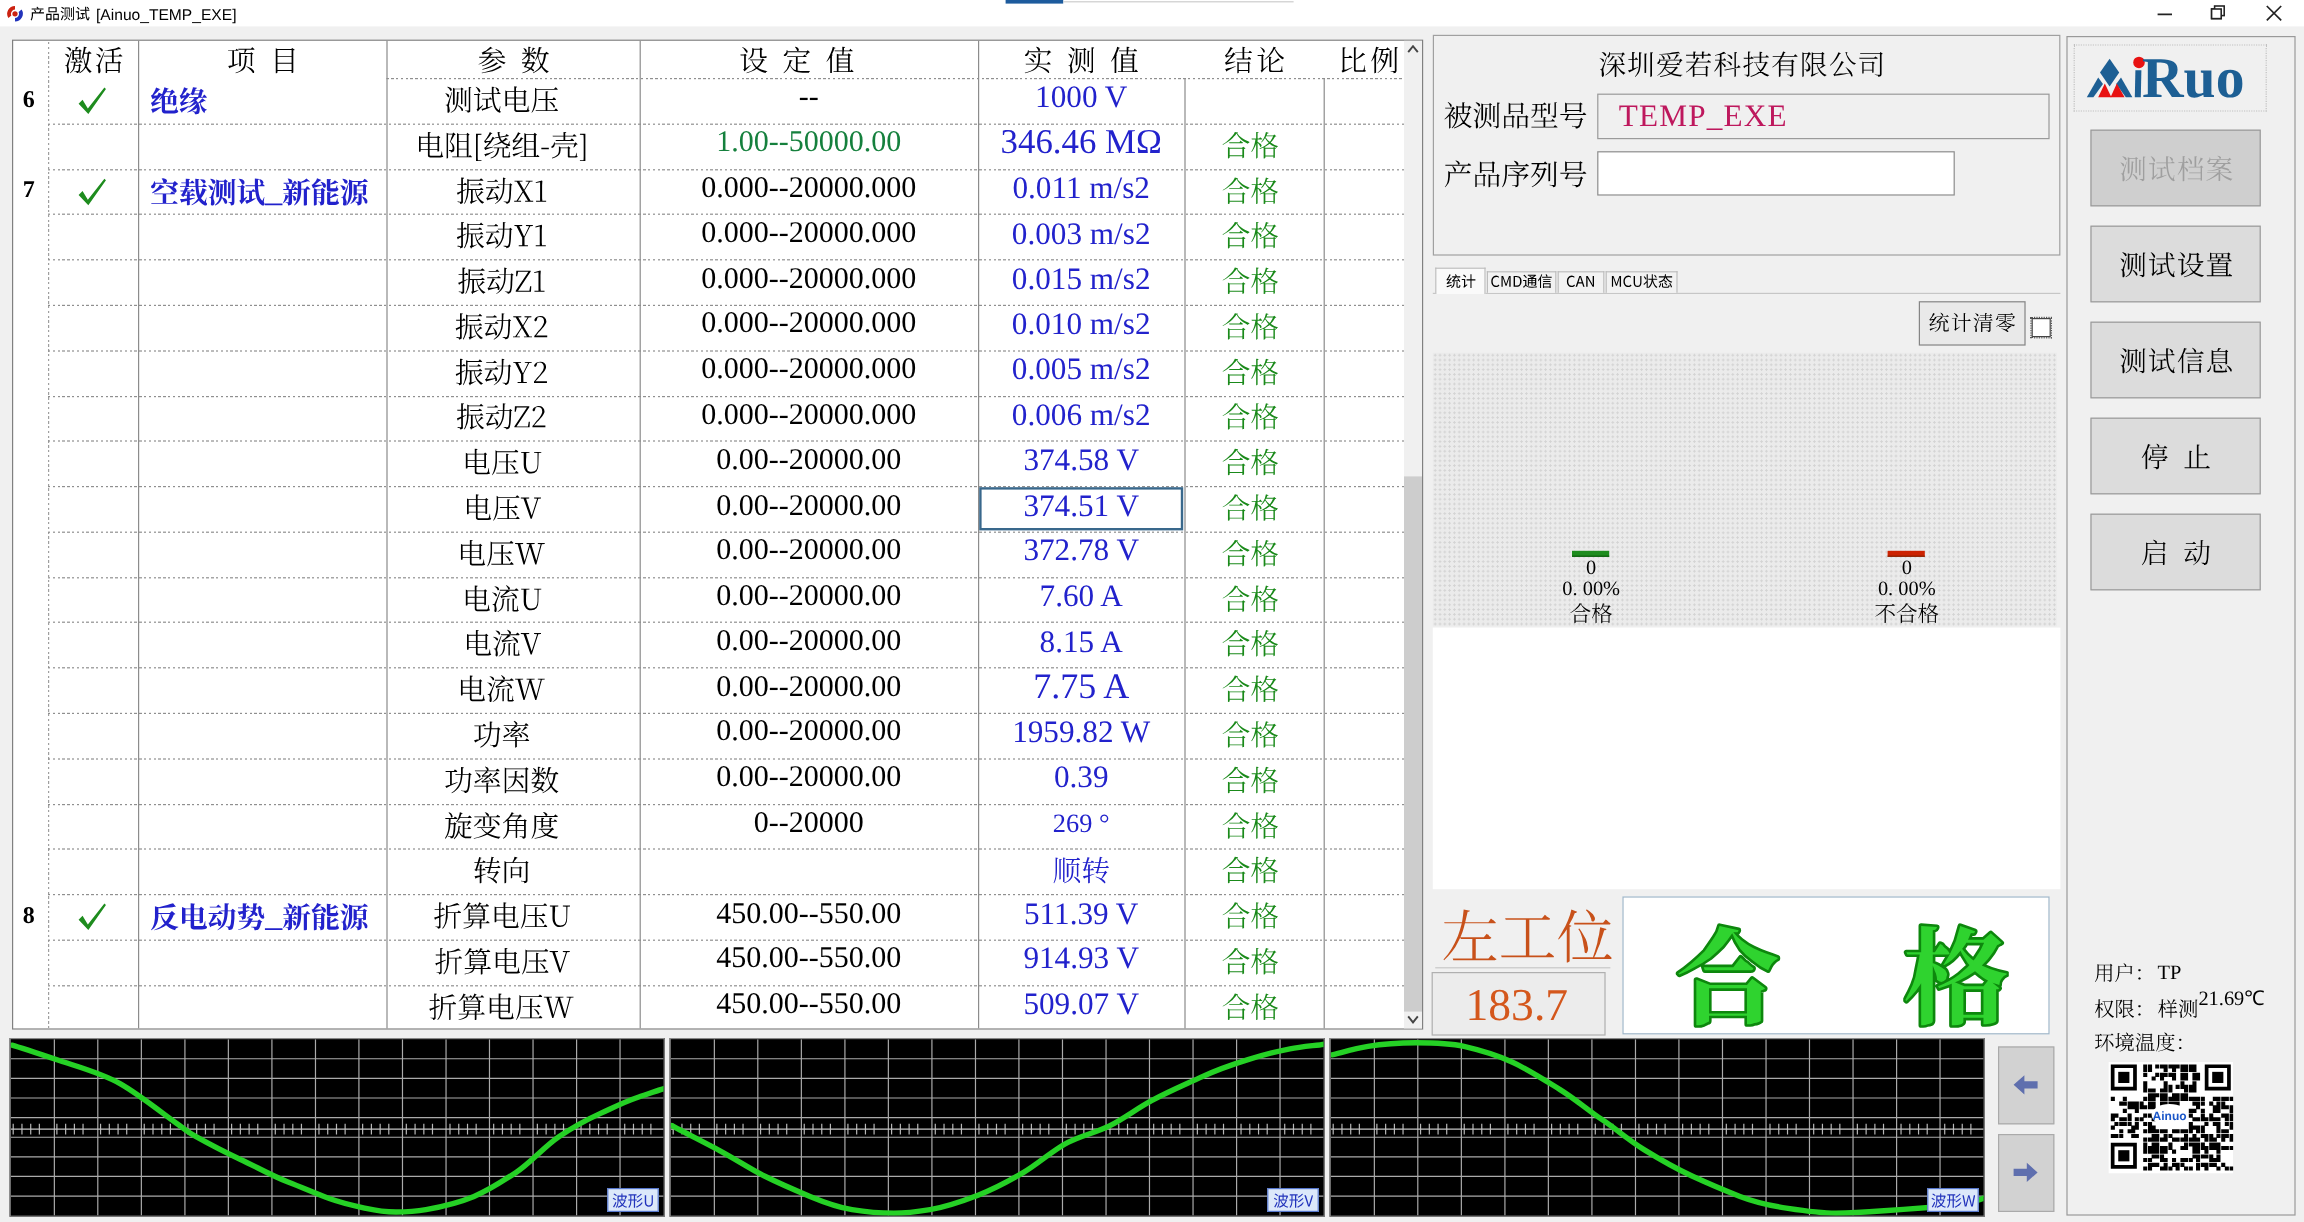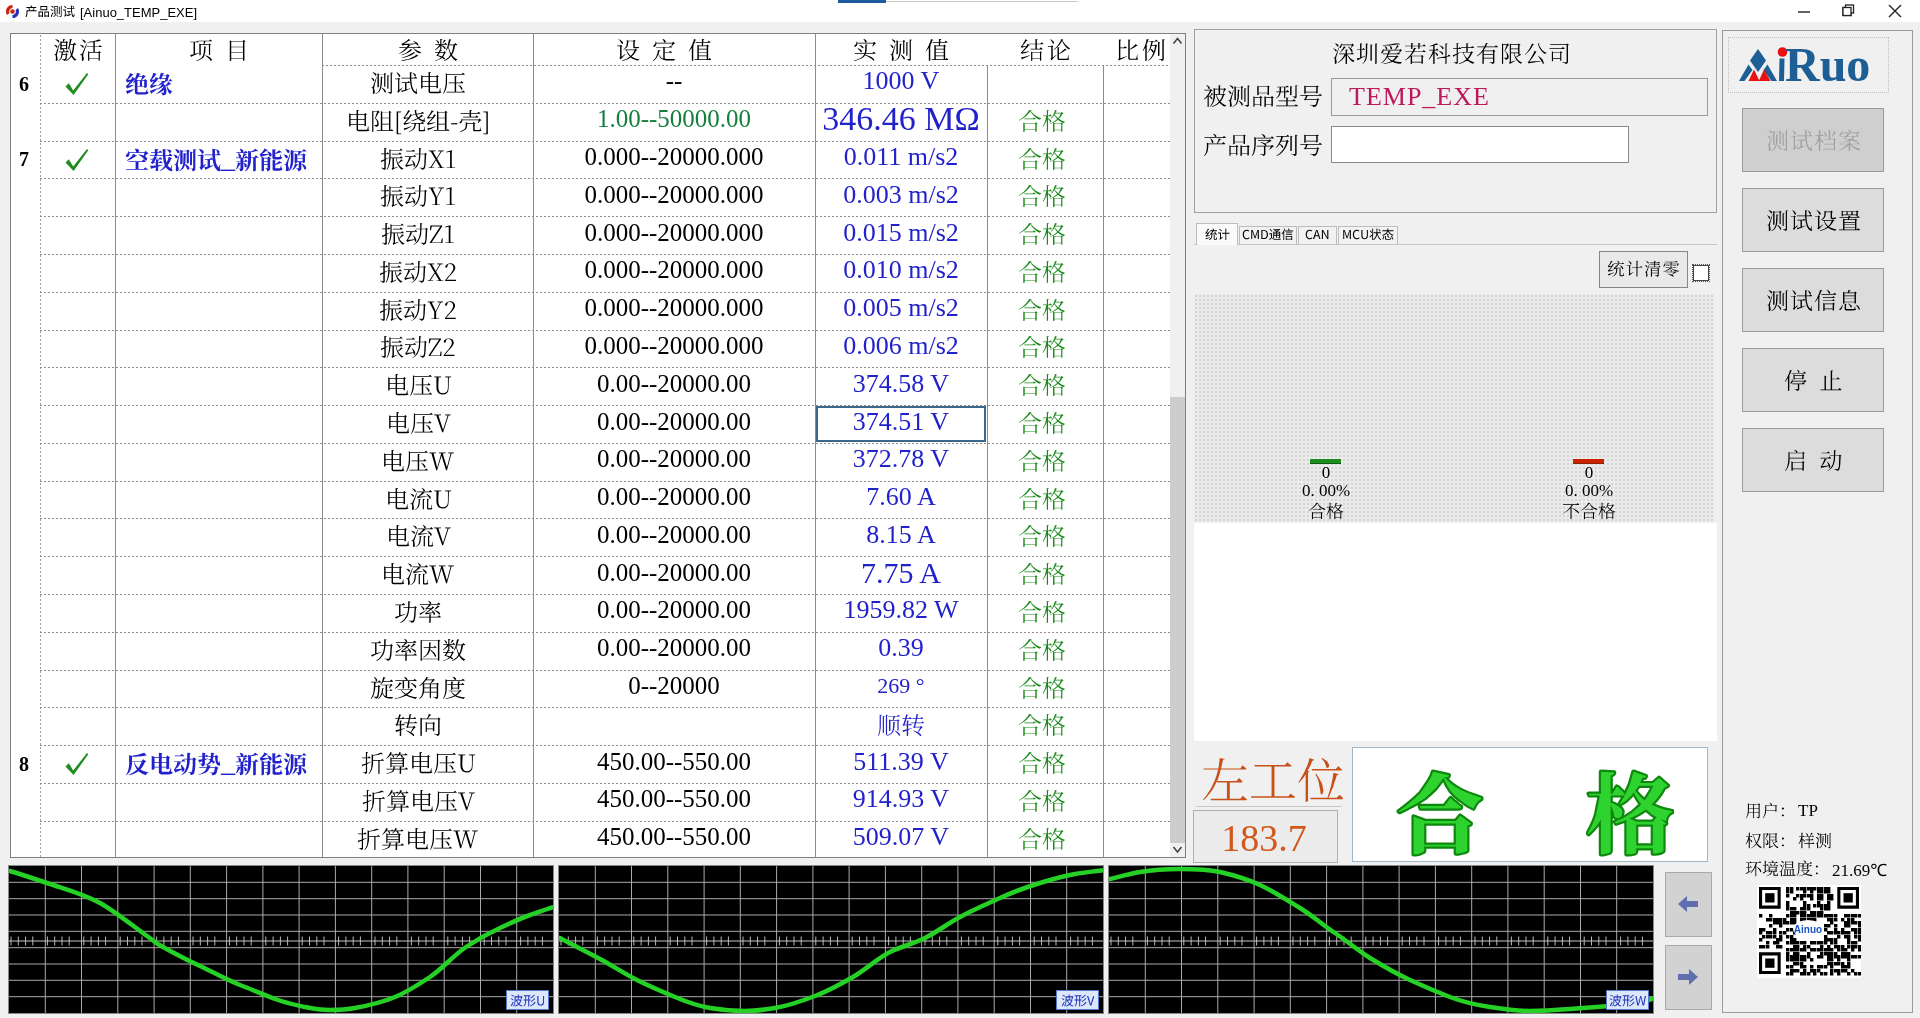--- a/index.html
+++ b/index.html
@@ -250,21 +250,21 @@
       <use href="#a963b" x="100"></use>
       <use href="#a5b" x="200"></use>
       <use href="#a7ed5" x="234"></use>
       <use href="#a7ec4" x="334"></use>
       <use href="#a2d" x="434"></use>
       <use href="#a58f3" x="468"></use>
       <use href="#a5d" x="568"></use>
     </g>
   </svg>
 <div class="h" style="left:674.0px;top:119.18499999999999px;transform:translate(-50%,-50%);font-family:'Liberation Serif',serif;font-size:25px;color:#15803d;">1.00--50000.00</div>
-<div class="h" style="left:901.0px;top:119.18499999999999px;transform:translate(-50%,-50%);font-family:'Liberation Serif',serif;font-size:34px;color:#2222cc;">346.46 MΩ</div>
+<div class="h" style="left:901.0px;top:119.18499999999999px;transform:translate(-50%,-50%);font-family:'Liberation Serif',serif;font-size:29px;color:#2222cc;">346.46 MΩ</div>
 <svg class="t" style="left:1018.0px;top:108.7px" width="48.0" height="26.4" viewBox="0 -88 200 110">
     <g fill="#1a8a1a" transform="scale(1,-1)">
       <use href="#a5408"></use>
       <use href="#a683c" x="100"></use>
     </g>
   </svg>
 <svg class="t" style="left:380.0px;top:146.5px" width="76.1" height="26.4" viewBox="0 -88 317 110">
     <g fill="#000" transform="scale(1,-1)">
       <use href="#a632f"></use>
       <use href="#a52a8" x="100"></use>
@@ -818,21 +818,21 @@
   </svg>
 <svg class="t" style="left:1745.0px;top:859.5px" width="85.0" height="18.7" viewBox="0 -88 500 110">
     <g fill="#000" transform="scale(1,-1)">
       <use href="#a73af"></use>
       <use href="#a5883" x="100"></use>
       <use href="#a6e29" x="200"></use>
       <use href="#a5ea6" x="300"></use>
       <use href="#aff1a" x="400"></use>
     </g>
   </svg>
-<div class="h" style="left:1832px;top:869px;transform:translate(0,-50%);font-family:'Liberation Serif',serif;font-size:17px;color:#000;">21.69℃</div>
+<div class="h" style="left:1832px;top:831px;transform:translate(0,-50%);font-family:'Liberation Serif',serif;font-size:17px;color:#000;">21.69℃</div>
 <svg class="t" style="left:1757px;top:885px" width="104" height="93" viewBox="0 0 104 93">
     <rect width="104" height="93" fill="#fff"></rect>
     <path d="M2 2h21.7v21.7h-21.7z M5.1 5.1v15.5h15.5v-15.5z" fill="#000" fill-rule="evenodd"></path>
     <rect x="8.2" y="8.2" width="9.3" height="9.3" fill="#000"></rect>
     <path d="M80.3 2h21.7v21.7h-21.7z M83.39999999999999 5.1v15.5h15.5v-15.5z" fill="#000" fill-rule="evenodd"></path>
     <rect x="86.5" y="8.2" width="9.3" height="9.3" fill="#000"></rect>
     <path d="M2 67.3h21.7v21.7h-21.7z M5.1 70.39999999999999v15.5h15.5v-15.5z" fill="#000" fill-rule="evenodd"></path>
     <rect x="8.2" y="73.5" width="9.3" height="9.3" fill="#000"></rect>
     <path d="M29 2h3.4v3.4h-3.4zM33 2h3.4v3.4h-3.4zM39 2h3.4v3.4h-3.4zM43 2h3.4v3.4h-3.4zM46 2h3.4v3.4h-3.4zM50 2h3.4v3.4h-3.4zM53 2h3.4v3.4h-3.4zM56 2h3.4v3.4h-3.4zM60 2h3.4v3.4h-3.4zM63 2h3.4v3.4h-3.4zM67 2h3.4v3.4h-3.4zM70 2h3.4v3.4h-3.4zM29 5h3.4v3.4h-3.4zM33 5h3.4v3.4h-3.4zM46 5h3.4v3.4h-3.4zM53 5h3.4v3.4h-3.4zM60 5h3.4v3.4h-3.4zM63 5h3.4v3.4h-3.4zM67 5h3.4v3.4h-3.4zM70 5h3.4v3.4h-3.4zM29 9h3.4v3.4h-3.4zM39 9h3.4v3.4h-3.4zM43 9h3.4v3.4h-3.4zM46 9h3.4v3.4h-3.4zM50 9h3.4v3.4h-3.4zM53 9h3.4v3.4h-3.4zM60 9h3.4v3.4h-3.4zM63 9h3.4v3.4h-3.4zM70 9h3.4v3.4h-3.4zM73 9h3.4v3.4h-3.4zM36 12h3.4v3.4h-3.4zM43 12h3.4v3.4h-3.4zM53 12h3.4v3.4h-3.4zM60 12h3.4v3.4h-3.4zM63 12h3.4v3.4h-3.4zM70 12h3.4v3.4h-3.4zM73 12h3.4v3.4h-3.4zM29 16h3.4v3.4h-3.4zM46 16h3.4v3.4h-3.4zM60 16h3.4v3.4h-3.4zM70 16h3.4v3.4h-3.4zM29 19h3.4v3.4h-3.4zM46 19h3.4v3.4h-3.4zM50 19h3.4v3.4h-3.4zM56 19h3.4v3.4h-3.4zM60 19h3.4v3.4h-3.4zM63 19h3.4v3.4h-3.4zM67 19h3.4v3.4h-3.4zM70 19h3.4v3.4h-3.4zM29 22h3.4v3.4h-3.4zM33 22h3.4v3.4h-3.4zM36 22h3.4v3.4h-3.4zM43 22h3.4v3.4h-3.4zM46 22h3.4v3.4h-3.4zM50 22h3.4v3.4h-3.4zM63 22h3.4v3.4h-3.4zM67 22h3.4v3.4h-3.4zM70 22h3.4v3.4h-3.4zM33 26h3.4v3.4h-3.4zM36 26h3.4v3.4h-3.4zM39 26h3.4v3.4h-3.4zM43 26h3.4v3.4h-3.4zM46 26h3.4v3.4h-3.4zM53 26h3.4v3.4h-3.4zM56 26h3.4v3.4h-3.4zM60 26h3.4v3.4h-3.4zM63 26h3.4v3.4h-3.4zM2 29h3.4v3.4h-3.4zM12 29h3.4v3.4h-3.4zM29 29h3.4v3.4h-3.4zM33 29h3.4v3.4h-3.4zM36 29h3.4v3.4h-3.4zM43 29h3.4v3.4h-3.4zM46 29h3.4v3.4h-3.4zM50 29h3.4v3.4h-3.4zM53 29h3.4v3.4h-3.4zM56 29h3.4v3.4h-3.4zM60 29h3.4v3.4h-3.4zM63 29h3.4v3.4h-3.4zM67 29h3.4v3.4h-3.4zM70 29h3.4v3.4h-3.4zM73 29h3.4v3.4h-3.4zM77 29h3.4v3.4h-3.4zM87 29h3.4v3.4h-3.4zM90 29h3.4v3.4h-3.4zM94 29h3.4v3.4h-3.4zM97 29h3.4v3.4h-3.4zM101 29h3.4v3.4h-3.4zM9 33h3.4v3.4h-3.4zM12 33h3.4v3.4h-3.4zM16 33h3.4v3.4h-3.4zM19 33h3.4v3.4h-3.4zM22 33h3.4v3.4h-3.4zM26 33h3.4v3.4h-3.4zM33 33h3.4v3.4h-3.4zM36 33h3.4v3.4h-3.4zM43 33h3.4v3.4h-3.4zM46 33h3.4v3.4h-3.4zM50 33h3.4v3.4h-3.4zM53 33h3.4v3.4h-3.4zM56 33h3.4v3.4h-3.4zM70 33h3.4v3.4h-3.4zM73 33h3.4v3.4h-3.4zM77 33h3.4v3.4h-3.4zM84 33h3.4v3.4h-3.4zM90 33h3.4v3.4h-3.4zM94 33h3.4v3.4h-3.4zM16 36h3.4v3.4h-3.4zM19 36h3.4v3.4h-3.4zM22 36h3.4v3.4h-3.4zM26 36h3.4v3.4h-3.4zM29 36h3.4v3.4h-3.4zM33 36h3.4v3.4h-3.4zM36 36h3.4v3.4h-3.4zM73 36h3.4v3.4h-3.4zM87 36h3.4v3.4h-3.4zM90 36h3.4v3.4h-3.4zM94 36h3.4v3.4h-3.4zM97 36h3.4v3.4h-3.4zM101 36h3.4v3.4h-3.4zM12 39h3.4v3.4h-3.4zM22 39h3.4v3.4h-3.4zM67 39h3.4v3.4h-3.4zM70 39h3.4v3.4h-3.4zM77 39h3.4v3.4h-3.4zM87 39h3.4v3.4h-3.4zM90 39h3.4v3.4h-3.4zM101 39h3.4v3.4h-3.4zM2 43h3.4v3.4h-3.4zM5 43h3.4v3.4h-3.4zM16 43h3.4v3.4h-3.4zM29 43h3.4v3.4h-3.4zM33 43h3.4v3.4h-3.4zM36 43h3.4v3.4h-3.4zM67 43h3.4v3.4h-3.4zM77 43h3.4v3.4h-3.4zM84 43h3.4v3.4h-3.4zM94 43h3.4v3.4h-3.4zM97 43h3.4v3.4h-3.4zM101 43h3.4v3.4h-3.4zM2 46h3.4v3.4h-3.4zM9 46h3.4v3.4h-3.4zM12 46h3.4v3.4h-3.4zM16 46h3.4v3.4h-3.4zM22 46h3.4v3.4h-3.4zM26 46h3.4v3.4h-3.4zM36 46h3.4v3.4h-3.4zM70 46h3.4v3.4h-3.4zM73 46h3.4v3.4h-3.4zM77 46h3.4v3.4h-3.4zM80 46h3.4v3.4h-3.4zM84 46h3.4v3.4h-3.4zM87 46h3.4v3.4h-3.4zM90 46h3.4v3.4h-3.4zM97 46h3.4v3.4h-3.4zM101 46h3.4v3.4h-3.4zM5 50h3.4v3.4h-3.4zM9 50h3.4v3.4h-3.4zM12 50h3.4v3.4h-3.4zM16 50h3.4v3.4h-3.4zM22 50h3.4v3.4h-3.4zM29 50h3.4v3.4h-3.4zM33 50h3.4v3.4h-3.4zM67 50h3.4v3.4h-3.4zM80 50h3.4v3.4h-3.4zM87 50h3.4v3.4h-3.4zM90 50h3.4v3.4h-3.4zM97 50h3.4v3.4h-3.4zM101 50h3.4v3.4h-3.4zM2 53h3.4v3.4h-3.4zM19 53h3.4v3.4h-3.4zM22 53h3.4v3.4h-3.4zM33 53h3.4v3.4h-3.4zM36 53h3.4v3.4h-3.4zM67 53h3.4v3.4h-3.4zM70 53h3.4v3.4h-3.4zM73 53h3.4v3.4h-3.4zM77 53h3.4v3.4h-3.4zM90 53h3.4v3.4h-3.4zM101 53h3.4v3.4h-3.4zM9 56h3.4v3.4h-3.4zM16 56h3.4v3.4h-3.4zM19 56h3.4v3.4h-3.4zM29 56h3.4v3.4h-3.4zM33 56h3.4v3.4h-3.4zM36 56h3.4v3.4h-3.4zM39 56h3.4v3.4h-3.4zM43 56h3.4v3.4h-3.4zM46 56h3.4v3.4h-3.4zM53 56h3.4v3.4h-3.4zM56 56h3.4v3.4h-3.4zM60 56h3.4v3.4h-3.4zM63 56h3.4v3.4h-3.4zM67 56h3.4v3.4h-3.4zM73 56h3.4v3.4h-3.4zM77 56h3.4v3.4h-3.4zM90 56h3.4v3.4h-3.4zM94 56h3.4v3.4h-3.4zM97 56h3.4v3.4h-3.4zM2 60h3.4v3.4h-3.4zM5 60h3.4v3.4h-3.4zM9 60h3.4v3.4h-3.4zM19 60h3.4v3.4h-3.4zM22 60h3.4v3.4h-3.4zM36 60h3.4v3.4h-3.4zM39 60h3.4v3.4h-3.4zM46 60h3.4v3.4h-3.4zM50 60h3.4v3.4h-3.4zM63 60h3.4v3.4h-3.4zM70 60h3.4v3.4h-3.4zM77 60h3.4v3.4h-3.4zM80 60h3.4v3.4h-3.4zM84 60h3.4v3.4h-3.4zM90 60h3.4v3.4h-3.4zM94 60h3.4v3.4h-3.4zM97 60h3.4v3.4h-3.4zM101 60h3.4v3.4h-3.4zM29 63h3.4v3.4h-3.4zM33 63h3.4v3.4h-3.4zM36 63h3.4v3.4h-3.4zM39 63h3.4v3.4h-3.4zM43 63h3.4v3.4h-3.4zM46 63h3.4v3.4h-3.4zM53 63h3.4v3.4h-3.4zM56 63h3.4v3.4h-3.4zM60 63h3.4v3.4h-3.4zM63 63h3.4v3.4h-3.4zM67 63h3.4v3.4h-3.4zM70 63h3.4v3.4h-3.4zM73 63h3.4v3.4h-3.4zM80 63h3.4v3.4h-3.4zM84 63h3.4v3.4h-3.4zM87 63h3.4v3.4h-3.4zM94 63h3.4v3.4h-3.4zM101 63h3.4v3.4h-3.4zM29 67h3.4v3.4h-3.4zM36 67h3.4v3.4h-3.4zM39 67h3.4v3.4h-3.4zM50 67h3.4v3.4h-3.4zM63 67h3.4v3.4h-3.4zM67 67h3.4v3.4h-3.4zM70 67h3.4v3.4h-3.4zM73 67h3.4v3.4h-3.4zM77 67h3.4v3.4h-3.4zM84 67h3.4v3.4h-3.4zM87 67h3.4v3.4h-3.4zM90 67h3.4v3.4h-3.4zM29 70h3.4v3.4h-3.4zM33 70h3.4v3.4h-3.4zM36 70h3.4v3.4h-3.4zM39 70h3.4v3.4h-3.4zM43 70h3.4v3.4h-3.4zM46 70h3.4v3.4h-3.4zM50 70h3.4v3.4h-3.4zM60 70h3.4v3.4h-3.4zM63 70h3.4v3.4h-3.4zM70 70h3.4v3.4h-3.4zM73 70h3.4v3.4h-3.4zM77 70h3.4v3.4h-3.4zM80 70h3.4v3.4h-3.4zM84 70h3.4v3.4h-3.4zM87 70h3.4v3.4h-3.4zM90 70h3.4v3.4h-3.4zM94 70h3.4v3.4h-3.4zM97 70h3.4v3.4h-3.4zM101 70h3.4v3.4h-3.4zM29 73h3.4v3.4h-3.4zM33 73h3.4v3.4h-3.4zM36 73h3.4v3.4h-3.4zM39 73h3.4v3.4h-3.4zM43 73h3.4v3.4h-3.4zM46 73h3.4v3.4h-3.4zM53 73h3.4v3.4h-3.4zM70 73h3.4v3.4h-3.4zM73 73h3.4v3.4h-3.4zM80 73h3.4v3.4h-3.4zM90 73h3.4v3.4h-3.4zM36 77h3.4v3.4h-3.4zM39 77h3.4v3.4h-3.4zM43 77h3.4v3.4h-3.4zM70 77h3.4v3.4h-3.4zM73 77h3.4v3.4h-3.4zM77 77h3.4v3.4h-3.4zM80 77h3.4v3.4h-3.4zM84 77h3.4v3.4h-3.4zM90 77h3.4v3.4h-3.4zM29 80h3.4v3.4h-3.4zM33 80h3.4v3.4h-3.4zM43 80h3.4v3.4h-3.4zM46 80h3.4v3.4h-3.4zM53 80h3.4v3.4h-3.4zM60 80h3.4v3.4h-3.4zM63 80h3.4v3.4h-3.4zM67 80h3.4v3.4h-3.4zM73 80h3.4v3.4h-3.4zM84 80h3.4v3.4h-3.4zM87 80h3.4v3.4h-3.4zM90 80h3.4v3.4h-3.4zM33 84h3.4v3.4h-3.4zM36 84h3.4v3.4h-3.4zM39 84h3.4v3.4h-3.4zM46 84h3.4v3.4h-3.4zM53 84h3.4v3.4h-3.4zM56 84h3.4v3.4h-3.4zM60 84h3.4v3.4h-3.4zM73 84h3.4v3.4h-3.4zM77 84h3.4v3.4h-3.4zM80 84h3.4v3.4h-3.4zM84 84h3.4v3.4h-3.4zM87 84h3.4v3.4h-3.4zM94 84h3.4v3.4h-3.4zM29 87h3.4v3.4h-3.4zM33 87h3.4v3.4h-3.4zM43 87h3.4v3.4h-3.4zM46 87h3.4v3.4h-3.4zM50 87h3.4v3.4h-3.4zM56 87h3.4v3.4h-3.4zM63 87h3.4v3.4h-3.4zM67 87h3.4v3.4h-3.4zM73 87h3.4v3.4h-3.4zM80 87h3.4v3.4h-3.4zM90 87h3.4v3.4h-3.4zM97 87h3.4v3.4h-3.4zM101 87h3.4v3.4h-3.4z" fill="#000"></path>
     <ellipse cx="51" cy="44" rx="15" ry="9" fill="#fff"></ellipse>

